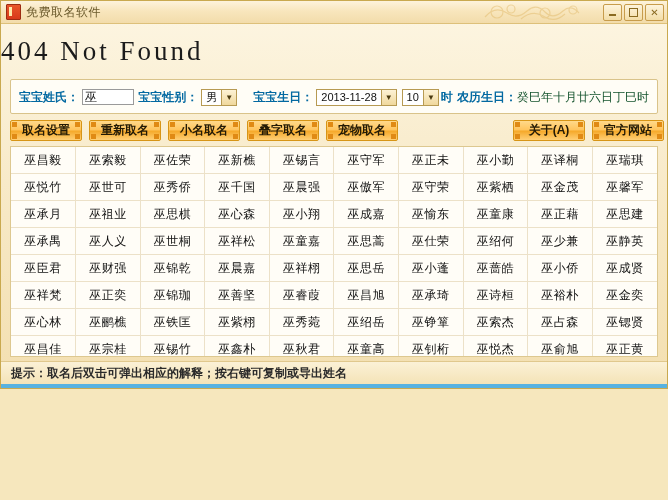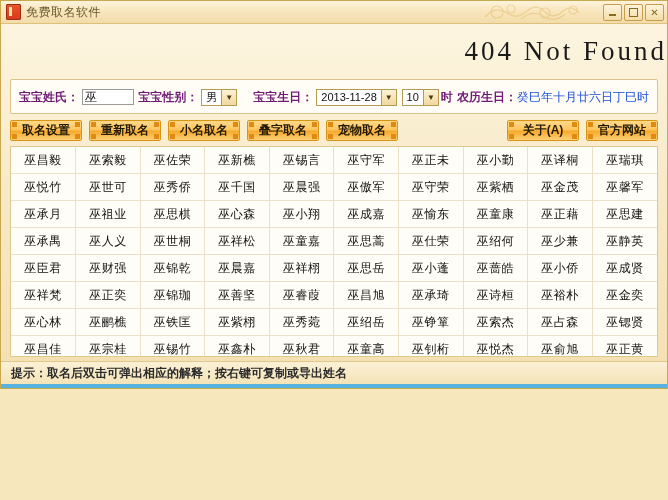--- a/index.html
+++ b/index.html
@@ -87,21 +87,21 @@
     line-height: 1;
   }
   .win-btn .glyph { display:block; }
   .glyph-min { width: 7px; height: 2px; background: #8a6a20; margin-top: 5px;}
   .glyph-max { width: 7px; height: 7px; border: 1px solid #8a6a20; }
   .glyph-close { font-size: 10px; font-weight: bold; color:#8a6a20; }
 
   
   .header {
     flex: 0 0 auto;
-    text-align: right;
+    text-align: left;
     padding: 12px 0 12px 0;
   }
   .header-title {
     font-family: "Liberation Serif", "DejaVu Serif", serif;
     font-size: 27px;
     color: #1b1b1b;
     letter-spacing: 3px;
     font-weight: normal;
     margin: 0;
   }
@@ -117,26 +117,26 @@
   }
   .info-row {
     display: flex;
     align-items: center;
     height: 22px;
     font-size: 12px;
     white-space: nowrap;
   }
   .info-row + .info-row { margin-top: 3px; }
   .lbl {
-    color: #701a75;
+    color: #0369a1;
     font-weight: bold;
     font-size: 12px;
   }
   .val {
-    color: #1d4ed8;
+    color: #14532d;
     font-size: 12px;
   }
   .text-input {
     width: 52px;
     height: 16px;
     border: 1px solid #9a9a9a;
     background: #ffffff;
     font-size: 12px;
     color: #111;
     padding: 0 2px;
@@ -173,21 +173,21 @@
     font-size: 8px;
     color: #4a3a10;
   }
   .gap-sm { width: 14px; }
   .gap-md { width: 34px; }
   .gap-lg { width: 52px; }
   .gap-xs { width: 6px; }
 
   
   .toolbar {
-    margin: 6px 9px 5px 9px;
+    margin: 6px 3px 5px 9px;
     display: flex;
     align-items: flex-start;
     flex: 0 0 auto;
   }
   .tbtn {
     height: 21px;
     min-width: 72px;
     margin-right: 7px;
     background: linear-gradient(180deg, #ffd98a 0%, #ffc45c 48%, #f5a828 52%, #ffcf75 100%);
     border: 1px solid #d79516;

